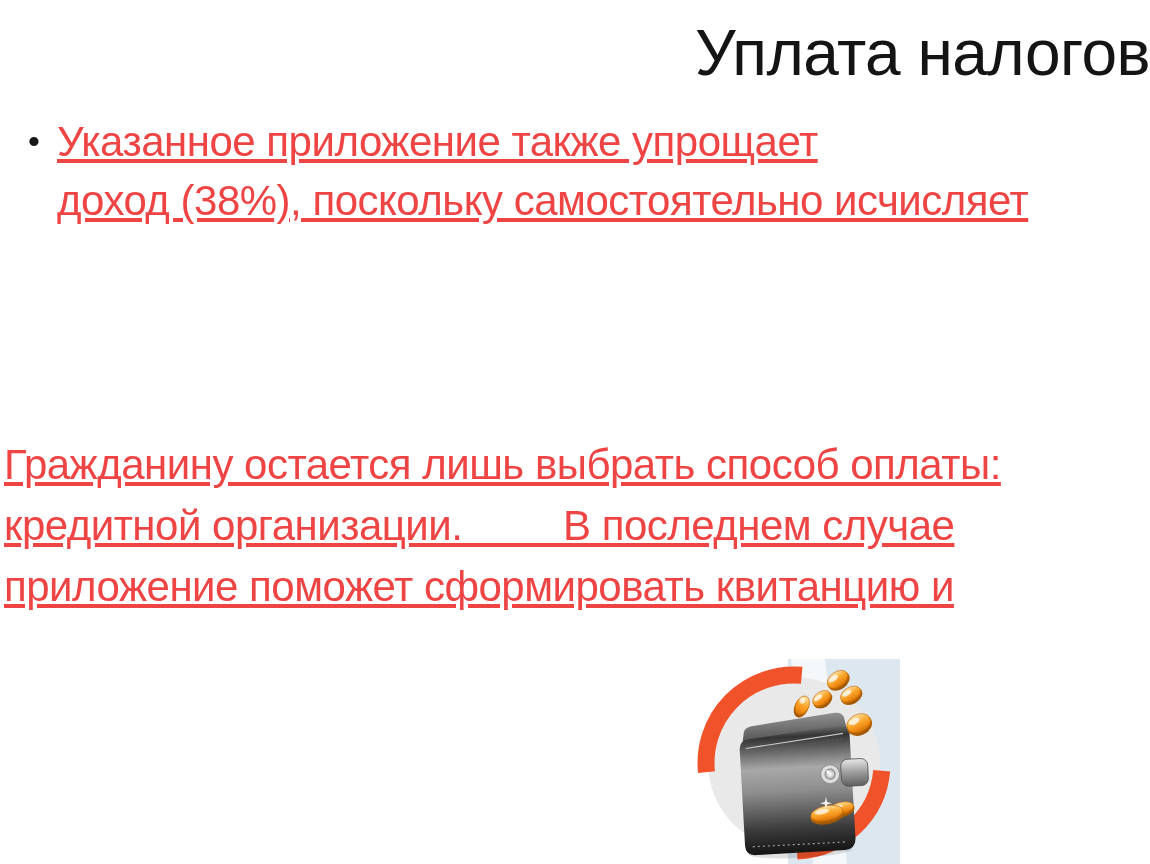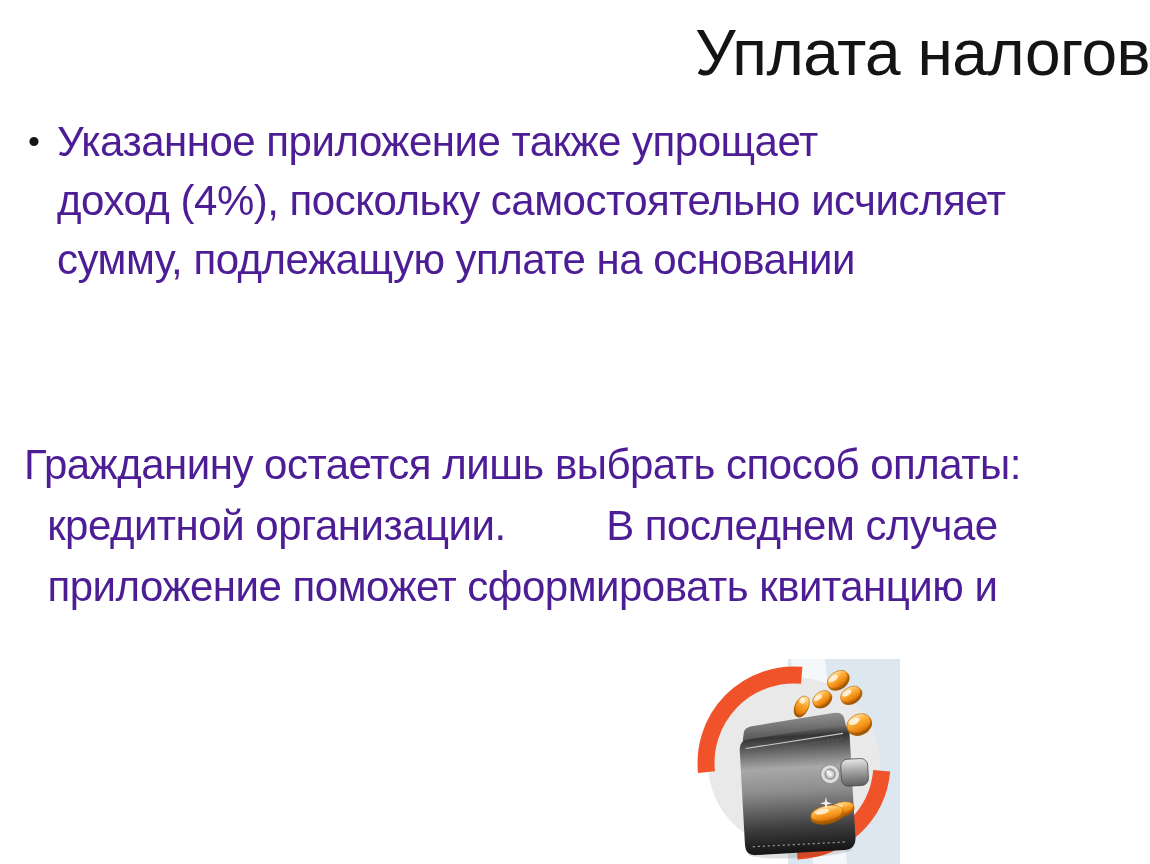--- a/index.html
+++ b/index.html
@@ -19,58 +19,58 @@
     text-align: right;
     font-size: 64px;
     font-weight: 400;
     letter-spacing: -0.5px;
     color: #141414;
   }
   .line {
     white-space: pre;
     font-size: 42px;
     letter-spacing: -0.5px;
-    color: #4c1d95;
+    color: #ef4444;
+    text-decoration: underline;
   }
   .bullet-marker {
     position: absolute;
     left: 28px; top: 112px;
     font-size: 34px;
     line-height: 59px;
     color: #161616;
   }
   .bullet-text {
     position: absolute;
     left: 57px; top: 112px;
   }
   .bullet-text .line { line-height: 59px; }
   .para2 {
     position: absolute;
-    left: 24px; top: 434px; text-align: center;
+    left: 4px; top: 434px;
   }
   .para2 .line { line-height: 61px; }
   .illustration {
     position: absolute;
     left: 695px; top: 657px;
     width: 210px; height: 207px;
   }
 </style>
 </head>
 <body>
 
 <div class="slide">
 
   <h1 class="title">Уплата налогов</h1>
 
   <div class="bullet-marker">•</div>
 
   <div class="bullet-text">
     <div class="line">Указанное приложение также упрощает</div>
-    <div class="line">доход (4%), поскольку самостоятельно исчисляет</div>
-    <div class="line">сумму, подлежащую уплате на основании</div>
+    <div class="line">доход (38%), поскольку самостоятельно исчисляет</div>
   </div>
 
   <div class="para2">
     <div class="line">Гражданину остается лишь выбрать способ оплаты:</div>
     <div class="line">кредитной организации.         В последнем случае</div>
     <div class="line">приложение поможет сформировать квитанцию и</div>
   </div>
 
   <div class="illustration">
     <svg width="210" height="207" viewBox="0 0 210 207" xmlns="http://www.w3.org/2000/svg">

